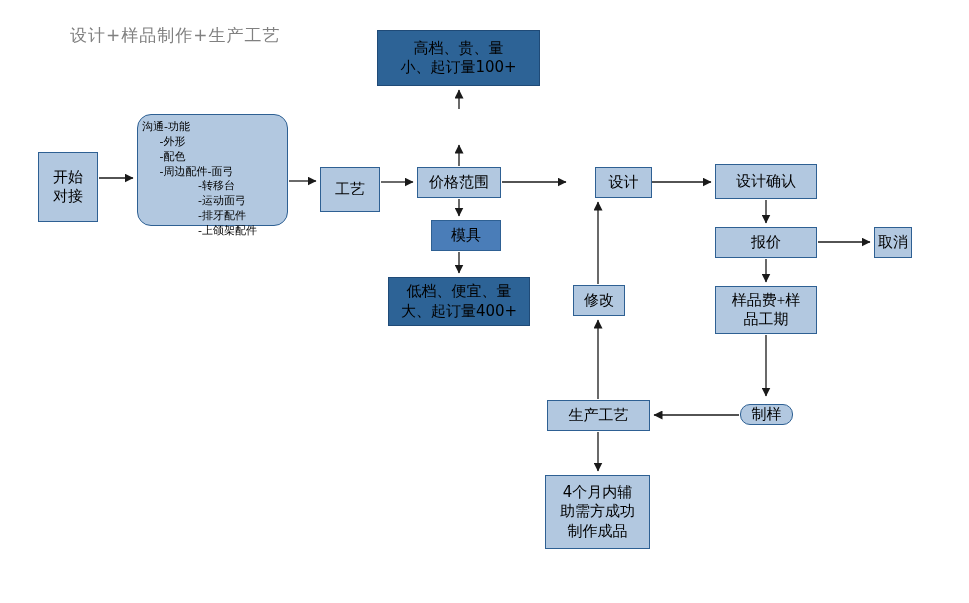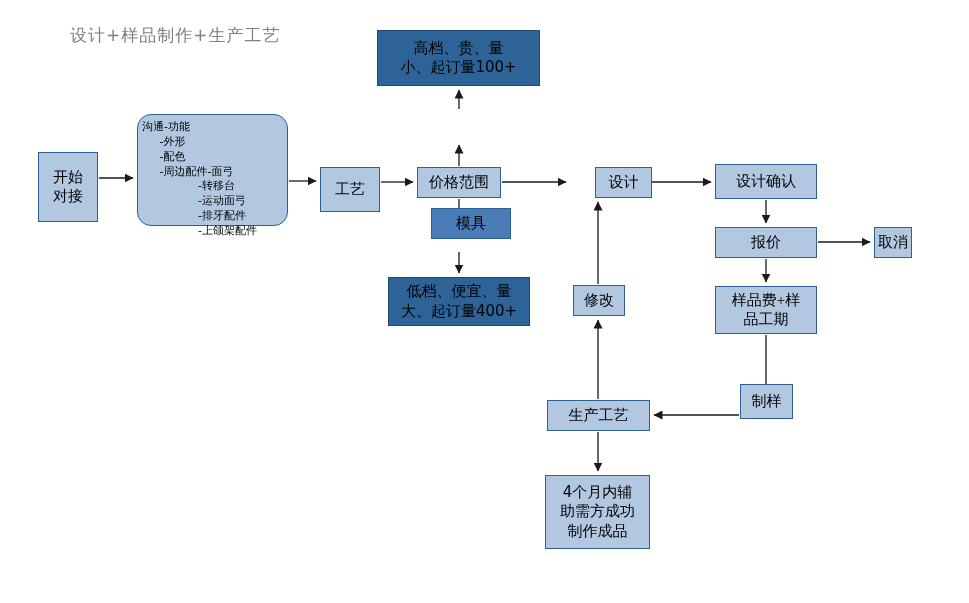--- a/index.html
+++ b/index.html
@@ -110,29 +110,29 @@
      -配色
      -周边配件-面弓
                 -转移台
                 -运动面弓
                 -排牙配件
                 -上颌架配件</div>
   <div class="node light" style="left:320px; top:167px; width:60px;  height:45px;">工艺</div>
   <div class="node light" style="left:417px; top:167px; width:84px;  height:31px;">价格范围</div>
   <div class="node dark" style="left:377px; top:30px;  width:163px; height:56px;">高档、贵、量
 小、起订量100+</div>
-  <div class="node medium" style="left:431px; top:208px; width:80px;  height:31px;">模具</div>
+  <div class="node medium" style="left:431px; top:220px; width:70px;  height:31px;">模具</div>
   <div class="node dark" style="left:388px; top:277px; width:142px; height:49px;">低档、便宜、量
 大、起订量400+</div>
   <div class="node light" style="left:570px; top:167px; width:57px;  height:31px;margin-left:25px;">设计</div>
   <div class="node light" style="left:715px; top:164px; width:102px; height:35px;">设计确认</div>
   <div class="node light" style="left:715px; top:227px; width:102px; height:31px;">报价</div>
   <div class="node light" style="left:874px; top:227px; width:38px;  height:31px;">取消</div>
   <div class="node light" style="left:715px; top:286px; width:102px; height:48px;font-family:Liberation Serif, serif;">样品费+样
 品工期</div>
   <div class="node light" style="left:573px; top:285px; width:52px;  height:31px;">修改</div>
   <div class="node light" style="left:547px; top:400px; width:103px; height:31px;">生产工艺</div>
-  <div class="node light" style="left:740px; top:384px; width:53px;  height:35px;">制样</div>
+  <div class="node light" style="left:740px; top:404px; width:53px;  height:21px;border-radius:10px;">制样</div>
   <div class="node light" style="left:545px; top:475px; width:105px; height:74px;">4个月内辅
 助需方成功
 制作成品</div>
 
 </div>
 
 </body></html>

